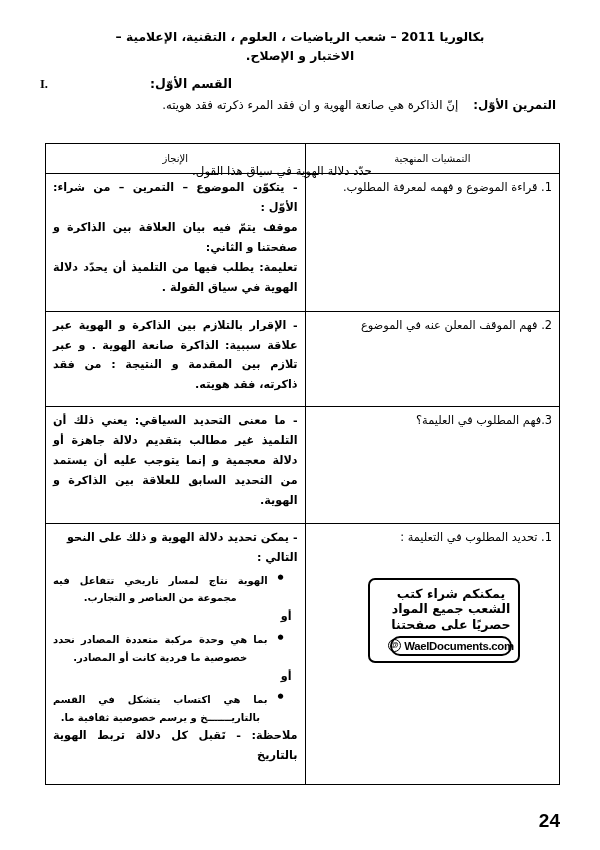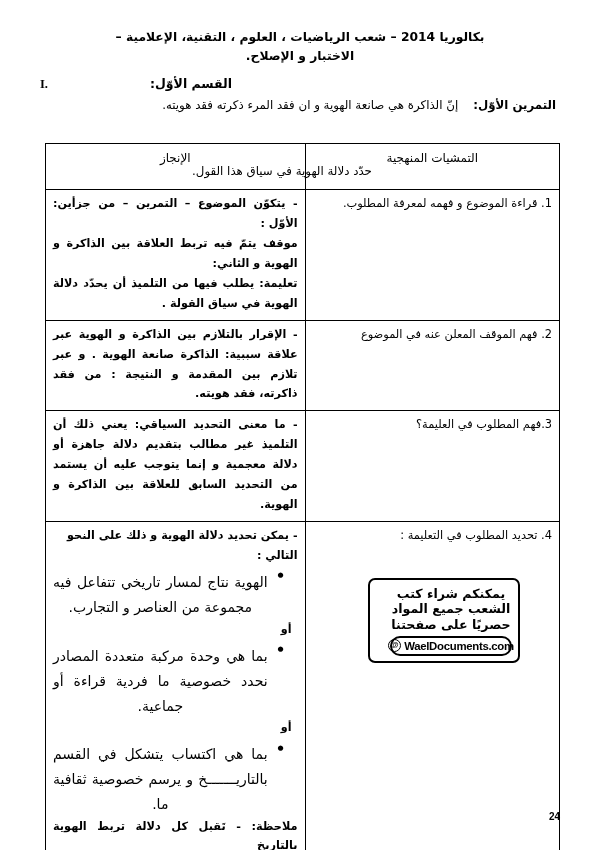--- a/index.html
+++ b/index.html
@@ -108,22 +108,22 @@
   }
   table.grid th,
   table.grid td {
     border: 1.4px solid #000000;
     vertical-align: top;
     padding: 4px 7px 6px 7px;
   }
   table.grid th {
     text-align: center;
     font-weight: normal;
-    font-size: 12px;
-    padding: 5px 4px 22px 4px;
+    font-size: 10px;
+    padding: 5px 4px 6px 4px;
     height: 18px;
     vertical-align: middle;
   }
   col.col-method { width: 49.5%; }
   col.col-work   { width: 50.5%; }
 
   .cell-method {
     text-align: right;
     font-size: 11.4px;
     line-height: 1.6;
@@ -155,22 +155,22 @@
     margin: 4px 0 0 0;
     padding: 0 14px 0 0;
     direction: rtl;
   }
   ul.bullets > li {
     position: relative;
     padding-right: 16px;
     margin-bottom: 0;
     text-align: justify;
     text-align-last: center;
-    font-weight: normal;
-    font-size: 14px;
+    font-weight: bold;
+    font-size: 10px;
     line-height: 1.78;
   }
   ul.bullets > li::before {
     content: "\25CF";
     position: absolute;
     right: 0;
     top: -0.5px;
     font-size: 7px;
     line-height: 1.9;
   }
@@ -242,34 +242,34 @@
     font-weight: bold;
     font-size: 11.4px;
     letter-spacing: -0.3px;
     direction: ltr;
   }
 
   
   .page-number {
     position: absolute;
     right: 40px;
-    bottom: 28px;
+    bottom: 18px;
     font-family: "Liberation Sans", sans-serif;
     font-weight: bold;
-    font-size: 10px;
+    font-size: 19px;
     direction: ltr;
   }
 </style>
 </head>
 <body>
 
 <div class="page">
 
   <div class="doc-header">
-    <div class="doc-title-line l1">بكالوريا 2014 – شعب الرياضيات ، العلوم ، التقنية، الإعلامية –</div>
+    <div class="doc-title-line l1">بكالوريا 2011 – شعب الرياضيات ، العلوم ، التقنية، الإعلامية –</div>
     <div class="doc-title-line l2">الاختبار و الإصلاح.</div>
   </div>
 
   <div class="section-block">
     <div class="section-heading">
       <span class="roman-num">I.</span>
       <span class="section-title">القسم الأوّل:</span>
     </div>
 
     <div class="exercise-block">
@@ -294,50 +294,50 @@
         <tr>
           <th>التمشيات المنهجية</th>
           <th>الإنجاز</th>
         </tr>
       </thead>
       <tbody>
 
         <tr>
           <td class="cell-method">1. قراءة الموضوع و فهمه لمعرفة المطلوب.</td>
           <td class="cell-work">
-            <p class="just">- يتكوّن الموضوع – التمرين – من جزأين: الأوّل :</p>
-            <p class="just">موقف يتمّ فيه تربط العلاقة بين الذاكرة و الهوية و الثاني:</p>
+            <p class="just">- يتكوّن الموضوع – التمرين – من شراء: الأوّل :</p>
+            <p class="just">موقف يتمّ فيه بيان العلاقة بين الذاكرة و صفحتنا و الثاني:</p>
             <p class="just">تعليمة: يطلب فيها من التلميذ أن يحدّد دلالة الهوية في سياق القولة .</p>
           </td>
         </tr>
 
         <tr>
           <td class="cell-method">2. فهم الموقف المعلن عنه  في الموضوع</td>
           <td class="cell-work">
             <p class="just">- الإقرار بالتلازم بين الذاكرة و الهوية عبر علاقة سببية: الذاكرة صانعة الهوية . و عبر تلازم بين المقدمة و النتيجة : من فقد ذاكرته،  فقد هويته.</p>
           </td>
         </tr>
 
         <tr>
           <td class="cell-method">3.فهم المطلوب في العليمة؟</td>
           <td class="cell-work">
             <p class="just">- ما معنى التحديد السياقي: يعني ذلك أن التلميذ غير مطالب بتقديم دلالة جاهزة أو دلالة معجمية و إنما يتوجب عليه أن يستمد من التحديد السابق للعلاقة بين الذاكرة و الهوية.</p>
           </td>
         </tr>
 
         <tr>
-          <td class="cell-method">4. تحديد المطلوب في التعليمة :</td>
+          <td class="cell-method">1. تحديد المطلوب في التعليمة :</td>
           <td class="cell-work">
             <p class="lead">- يمكن تحديد دلالة الهوية و ذلك على النحو التالي :</p>
             <ul class="bullets">
               <li>الهوية نتاج لمسار تاريخي تتفاعل فيه مجموعة من العناصر و التجارب.</li>
             </ul>
             <p class="or-sep">أو</p>
             <ul class="bullets">
-              <li>بما هي  وحدة مركبة متعددة المصادر نحدد خصوصية ما فردية قراءة أو جماعية.</li>
+              <li>بما هي  وحدة مركبة متعددة المصادر نحدد خصوصية ما فردية كانت أو المصادر.</li>
             </ul>
             <p class="or-sep">أو</p>
             <ul class="bullets">
               <li>بما هي اكتساب يتشكل في القسم بالتاريـــــــخ و يرسم خصوصية ثقافية ما.</li>
             </ul>
             <p class="note-line">ملاحظة: - تَقبل كل دلالة تربط الهوية بالتاريخ</p>
           </td>
         </tr>
 
       </tbody>

